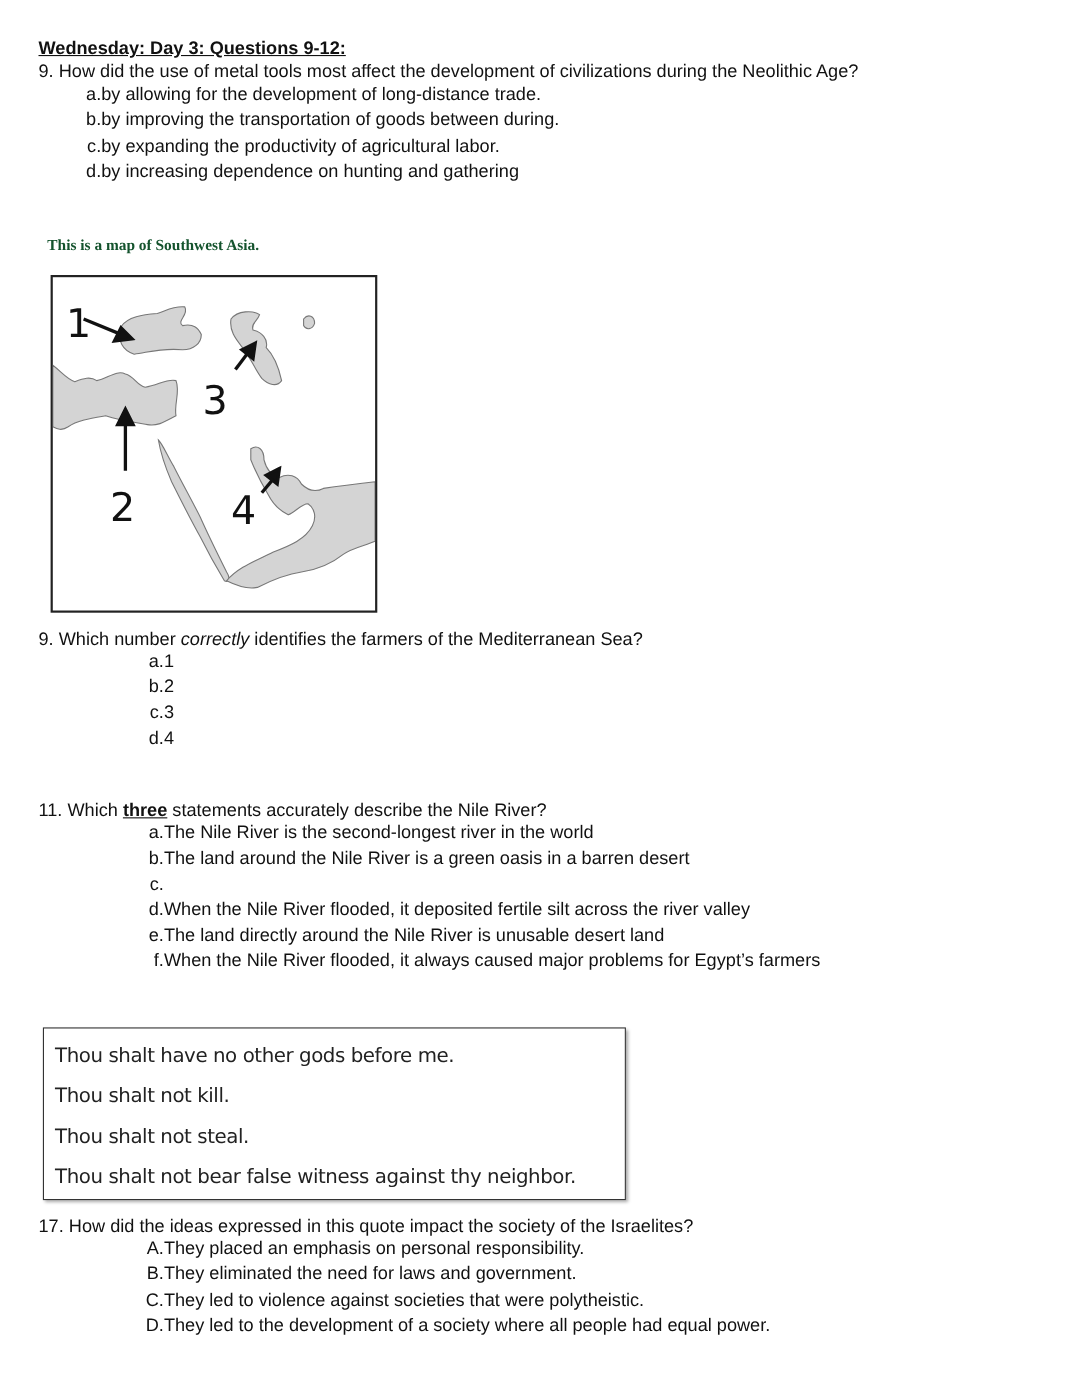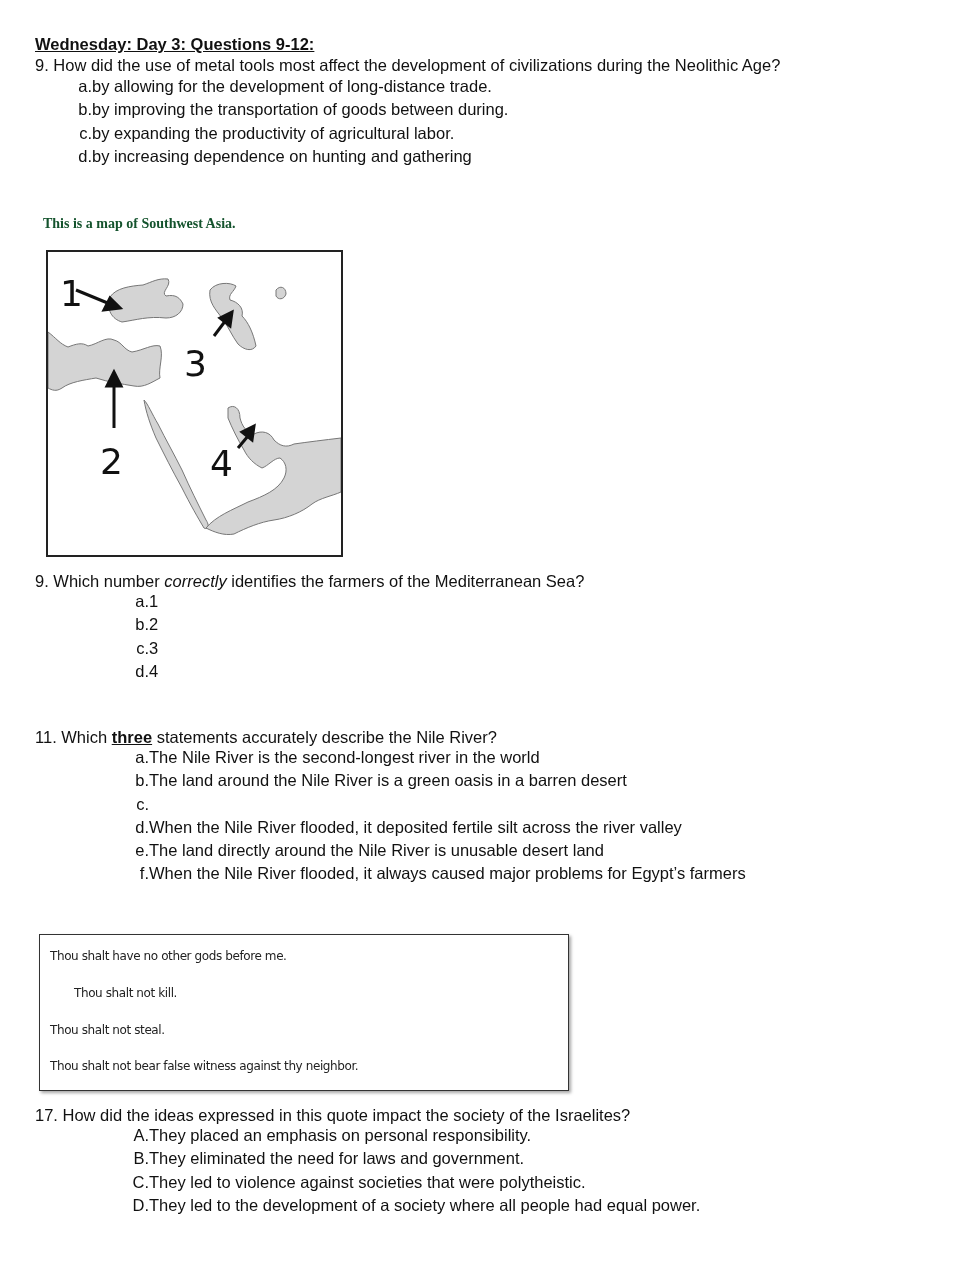--- a/index.html
+++ b/index.html
@@ -11,21 +11,21 @@
   .opt { display: flex; }
   .opt .letter { display: inline-block; width: 29px; }
   .q9opts { left: 63px; }
   .q10opts, .q11opts { left: 120px; }
   .q12opts { left: 120px; }
   .line { height: 23.3px; line-height: 23.3px; }
   .map-caption { left: 43px; top: 216px; font-family: "Liberation Serif", serif; font-weight: bold; font-size: 14px; color: #14532d; }
   .map-frame { left: 46px; top: 250px; width: 297px; height: 307px; border: 2px solid #222; box-sizing: border-box; background: #fff; overflow: hidden; }
   .quote-box { left: 39px; top: 934px; width: 530px; height: 157px; border: 1px solid #333; box-sizing: border-box;
                box-shadow: 2px 2px 3px rgba(0,0,0,0.35); background: #fff; }
-  .quote-line { position: absolute; left: 10px; font-family: "DejaVu Sans", sans-serif; font-size: 12px; color: #222; letter-spacing: -0.4px; }
+  .quote-line { position: absolute; left: 10px; font-family: "DejaVu Sans", sans-serif; font-size: 18px; color: #222; letter-spacing: -0.4px; }
   .em-three { font-weight: bold; text-decoration: underline; }
 </style>
 </head>
 <body>
 
 <div class="abs heading">Wednesday: Day 3: Questions 9-12:</div>
 
 <div class="abs q line" style="top:54px;">9. How did the use of metal tools most affect the development of civilizations during the Neolithic Age?</div>
 <div class="abs q9opts" style="top:75px;">
   <div class="opt line">
@@ -124,21 +124,21 @@
       <span>The land directly around the Nile River is unusable desert land</span>
     </div>
   <div class="opt line">
       <span class="letter">f.</span>
       <span>When the Nile River flooded, it always caused major problems for Egypt’s farmers</span>
     </div>
 </div>
 
 <div class="abs quote-box">
   <div class="quote-line" style="top:14px;">Thou shalt have no other gods before me.</div>
-  <div class="quote-line" style="top:51px;margin-left:24px;">Thou shalt not kill.</div>
+  <div class="quote-line" style="top:51px;">Thou shalt not kill.</div>
   <div class="quote-line" style="top:88px;">Thou shalt not steal.</div>
   <div class="quote-line" style="top:124px;">Thou shalt not bear false witness against thy neighbor.</div>
 </div>
 
 <div class="abs q line" style="top:1104px;">17. How did the ideas expressed in this quote impact the society of the Israelites?</div>
 <div class="abs q12opts" style="top:1124px;">
   <div class="opt line">
       <span class="letter">A.</span>
       <span>They placed an emphasis on personal responsibility.</span>
     </div>

